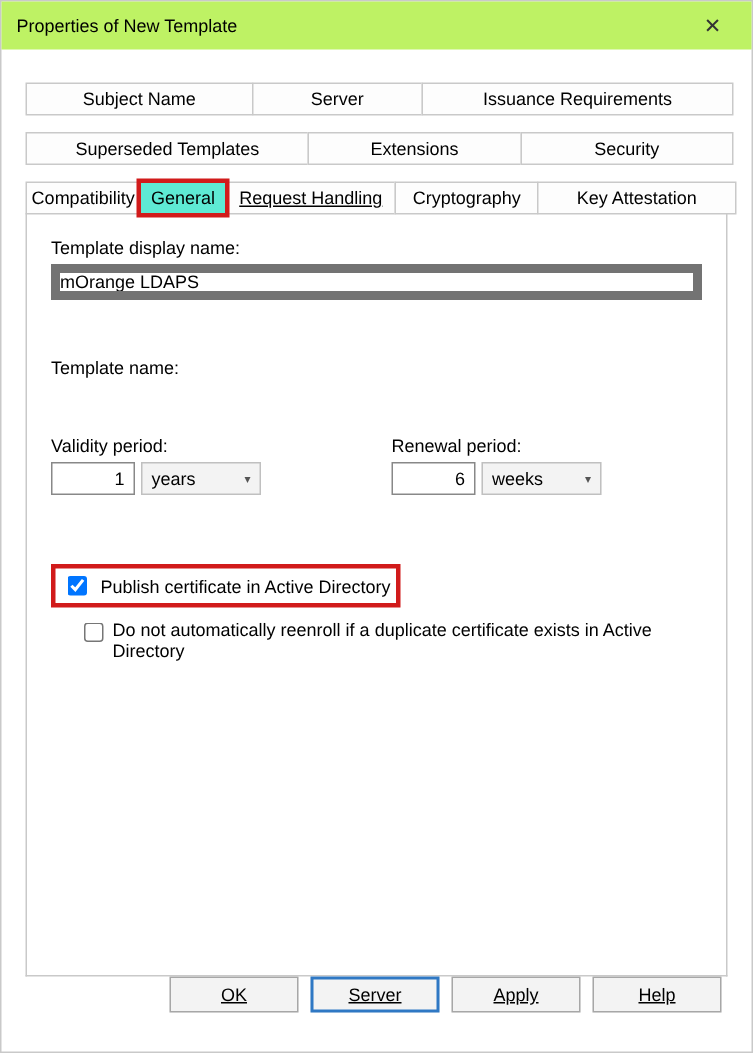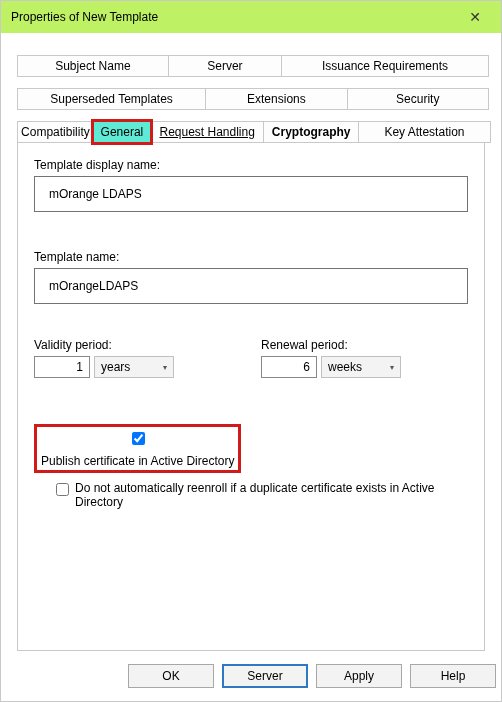--- a/index.html
+++ b/index.html
@@ -65,44 +65,44 @@
   }
   .tabrow1 .tab:nth-child(1){ flex: 0 0 32%; }
   .tabrow1 .tab:nth-child(2){ flex: 0 0 24%; }
   .tabrow1 .tab:nth-child(3){ flex: 0 0 44%; }
   .tabrow2 .tab:nth-child(1){ flex: 0 0 40%; }
   .tabrow2 .tab:nth-child(2){ flex: 0 0 30%; }
   .tabrow2 .tab:nth-child(3){ flex: 0 0 30%; }
   .tabrow3 .tab:nth-child(1){ flex: 0 0 16%; }
   .tabrow3 .tab:nth-child(2){ flex: 0 0 12%; }
   .tabrow3 .tab:nth-child(3){ flex: 0 0 24%; text-decoration: underline; }
-  .tabrow3 .tab:nth-child(4){ flex: 0 0 20%; font-weight: bold; }
+  .tabrow3 .tab:nth-child(4){ flex: 0 0 20%; }
   .tabrow3 .tab:nth-child(5){ flex: 0 0 28%; }
   .selected {
     background: #5eead4;
     border-bottom: 1px solid #fff;
   }
   .panel {
     flex: 1;
     border: 1px solid #c9c9c9;
     border-top: none;
     padding: 16px 16px 10px 16px;
     box-sizing: border-box;
     display: flex;
     flex-direction: column;
   }
   .label {
     margin-bottom: 4px;
   }
   .textbox {
     width: 100%;
-    height: 36px;
-    box-sizing: border-box;
-    border: 1px solid #737373;
-    padding: 2px 14px;
+    height: 24px;
+    box-sizing: border-box;
+    border: 6px solid #737373;
+    padding: 2px 0;
     font-family: inherit;
     font-size: 12px;
   }
   .row {
     display: flex;
     gap: 20px;
   }
   .col { flex: 1; }
   .numfield {
     width: 56px;
@@ -144,30 +144,30 @@
     outline-offset: -1px;
     position: relative;
     z-index: 2;
   }
   .highlight-box {
     border: 3px solid #d11b1b;
     padding: 2px 4px;
     display: inline-flex;
     align-items: center;
     gap: 6px;
-    flex-direction: column;
   }
   .footer {
     height: 50px;
     display: flex;
-    align-items: center;
+    align-items: flex-start;
     justify-content: flex-end;
     gap: 8px;
-    padding: 0 5px;
-    box-sizing: border-box;
+    padding: 0 20px;
+    box-sizing: border-box;
+    text-decoration: underline;
   }
   .btn {
     width: 86px;
     height: 24px;
     border: 1px solid #a7a7a7;
     background: #f3f3f3;
     font-family: inherit;
     font-size: 12px;
     padding: 0;
   }
@@ -211,21 +211,20 @@
     </div>
 
     <div class="panel">
 
       <div class="label">Template display name:</div>
       <input class="textbox" type="text" value="mOrange LDAPS" style="">
 
       <div style="height:38px"></div>
 
       <div class="label">Template name:</div>
-      <input class="textbox" type="text" value="mOrangeLDAPS" style="">
 
       <div style="height:34px"></div>
 
       <div class="row">
         <div class="col">
           <div class="label">Validity period:</div>
           <div style="display:flex; gap:4px; align-items:center;">
             <input class="numfield" type="text" value="1" style="">
             <div class="combo">
               <span>years</span>

